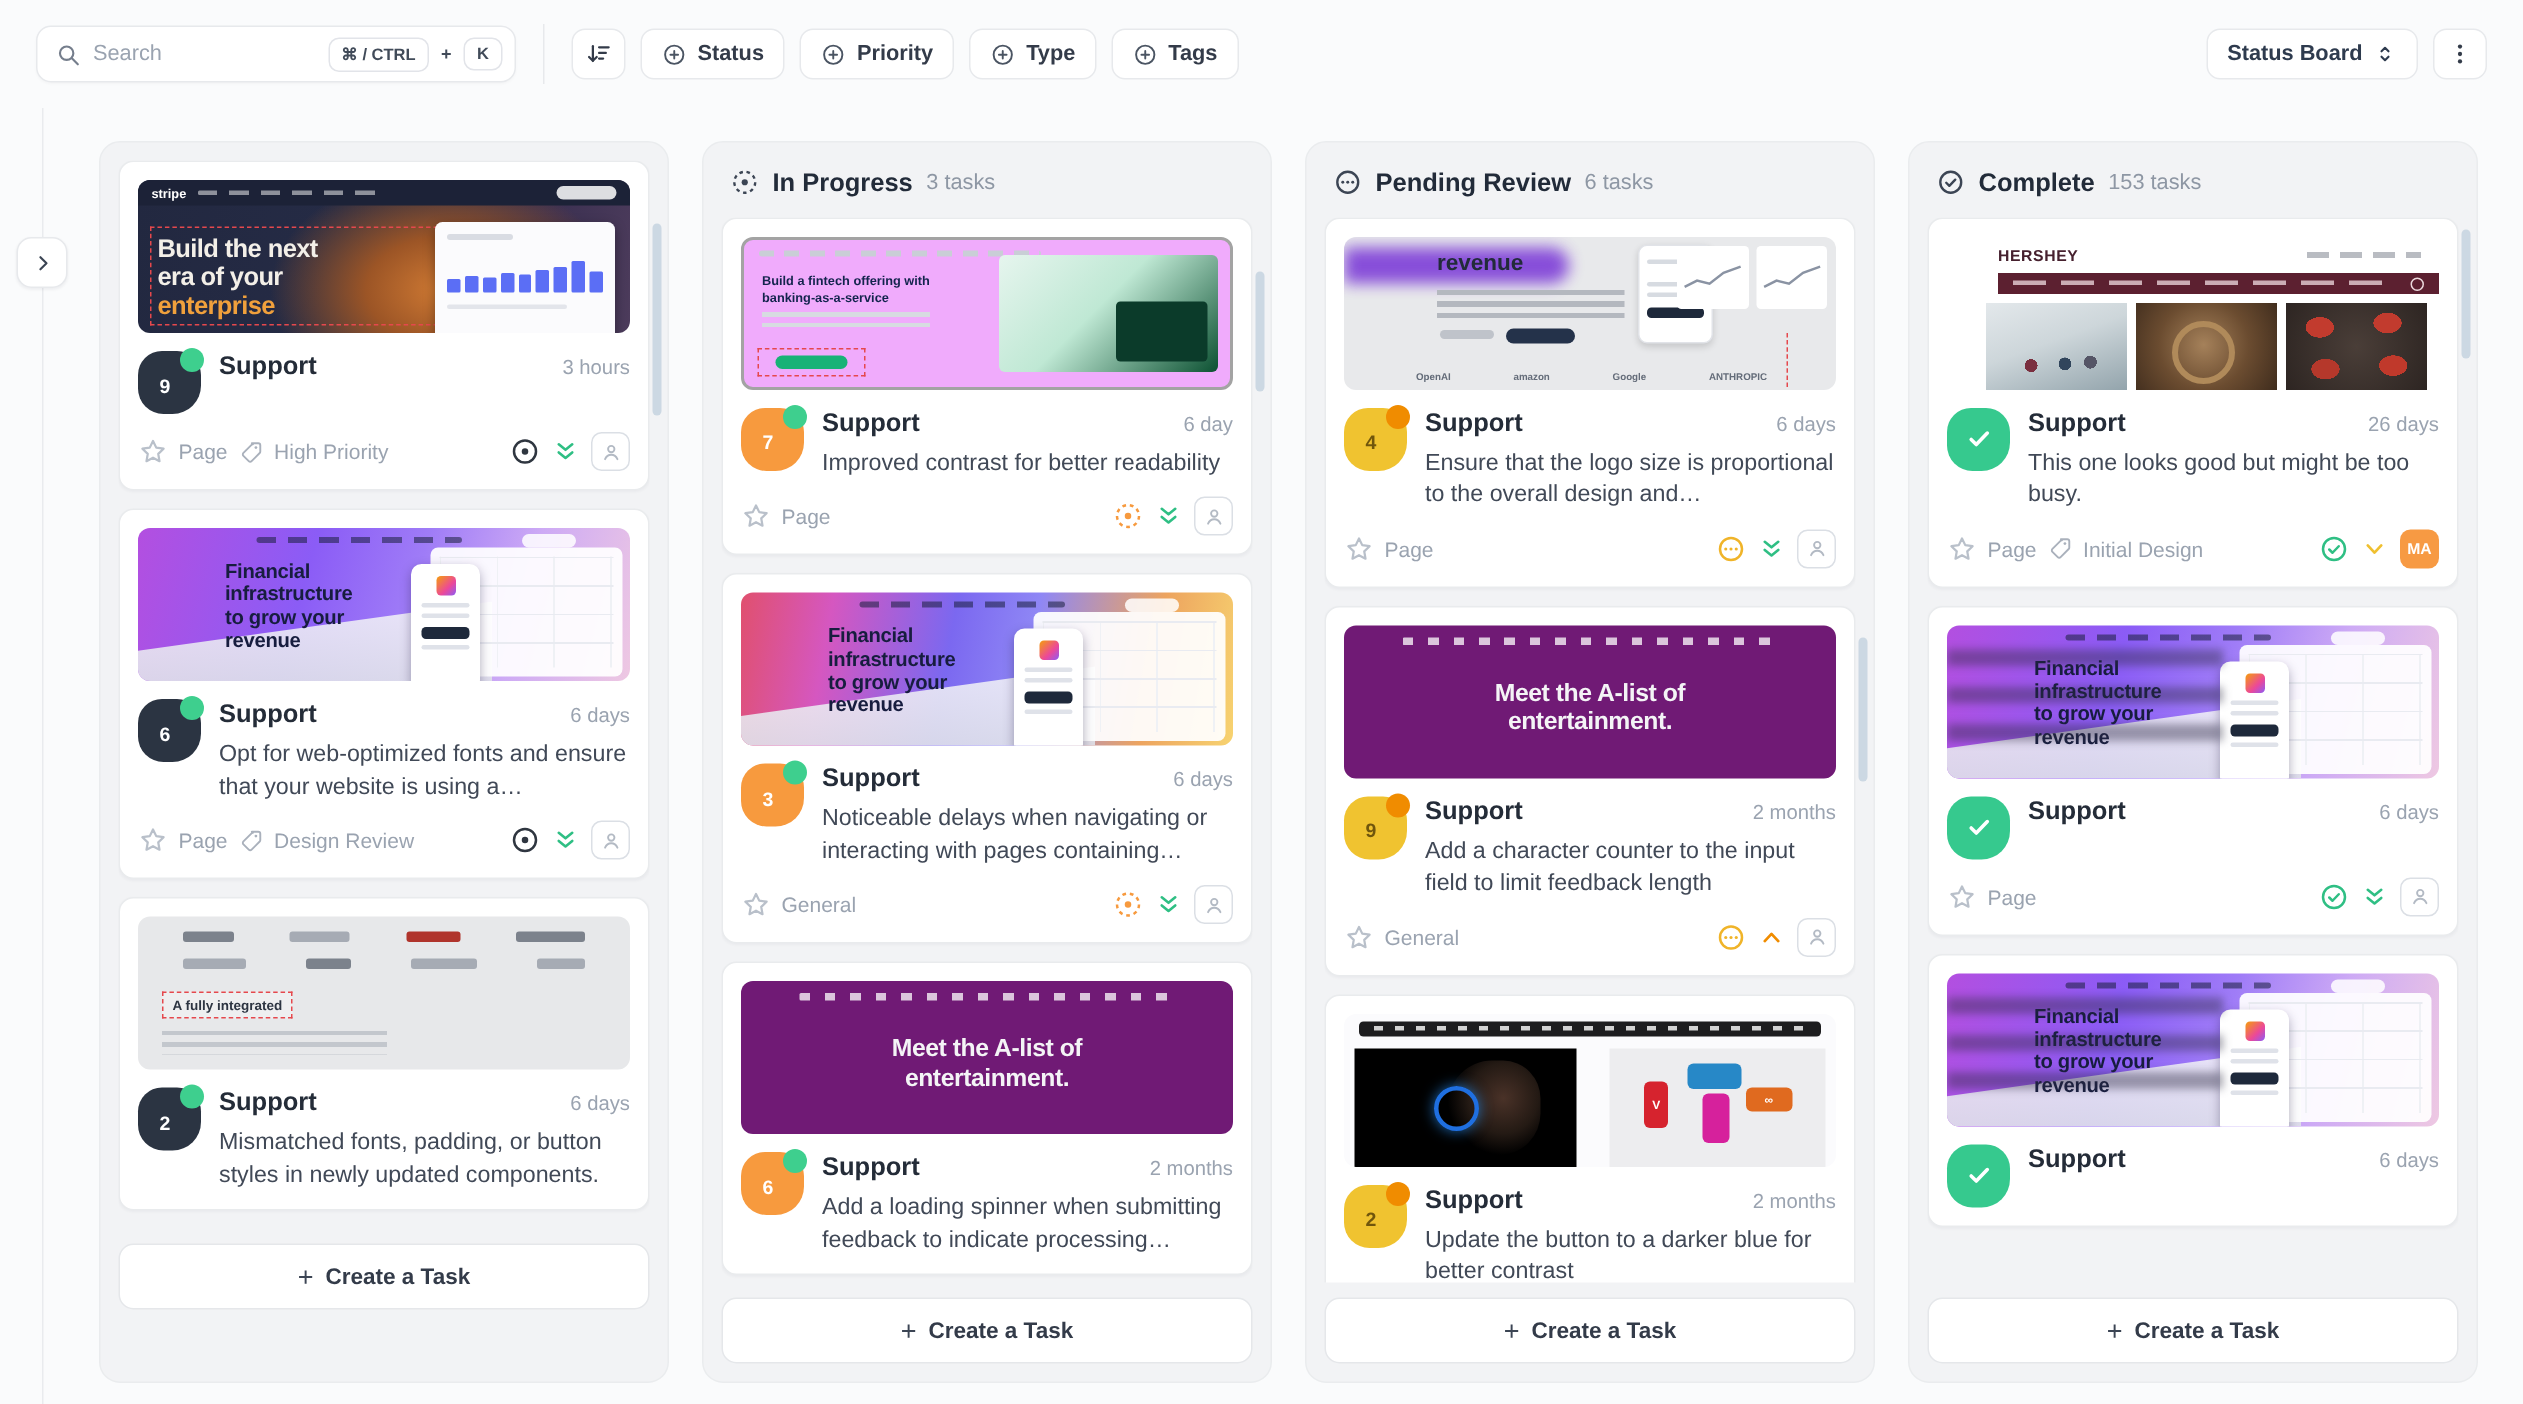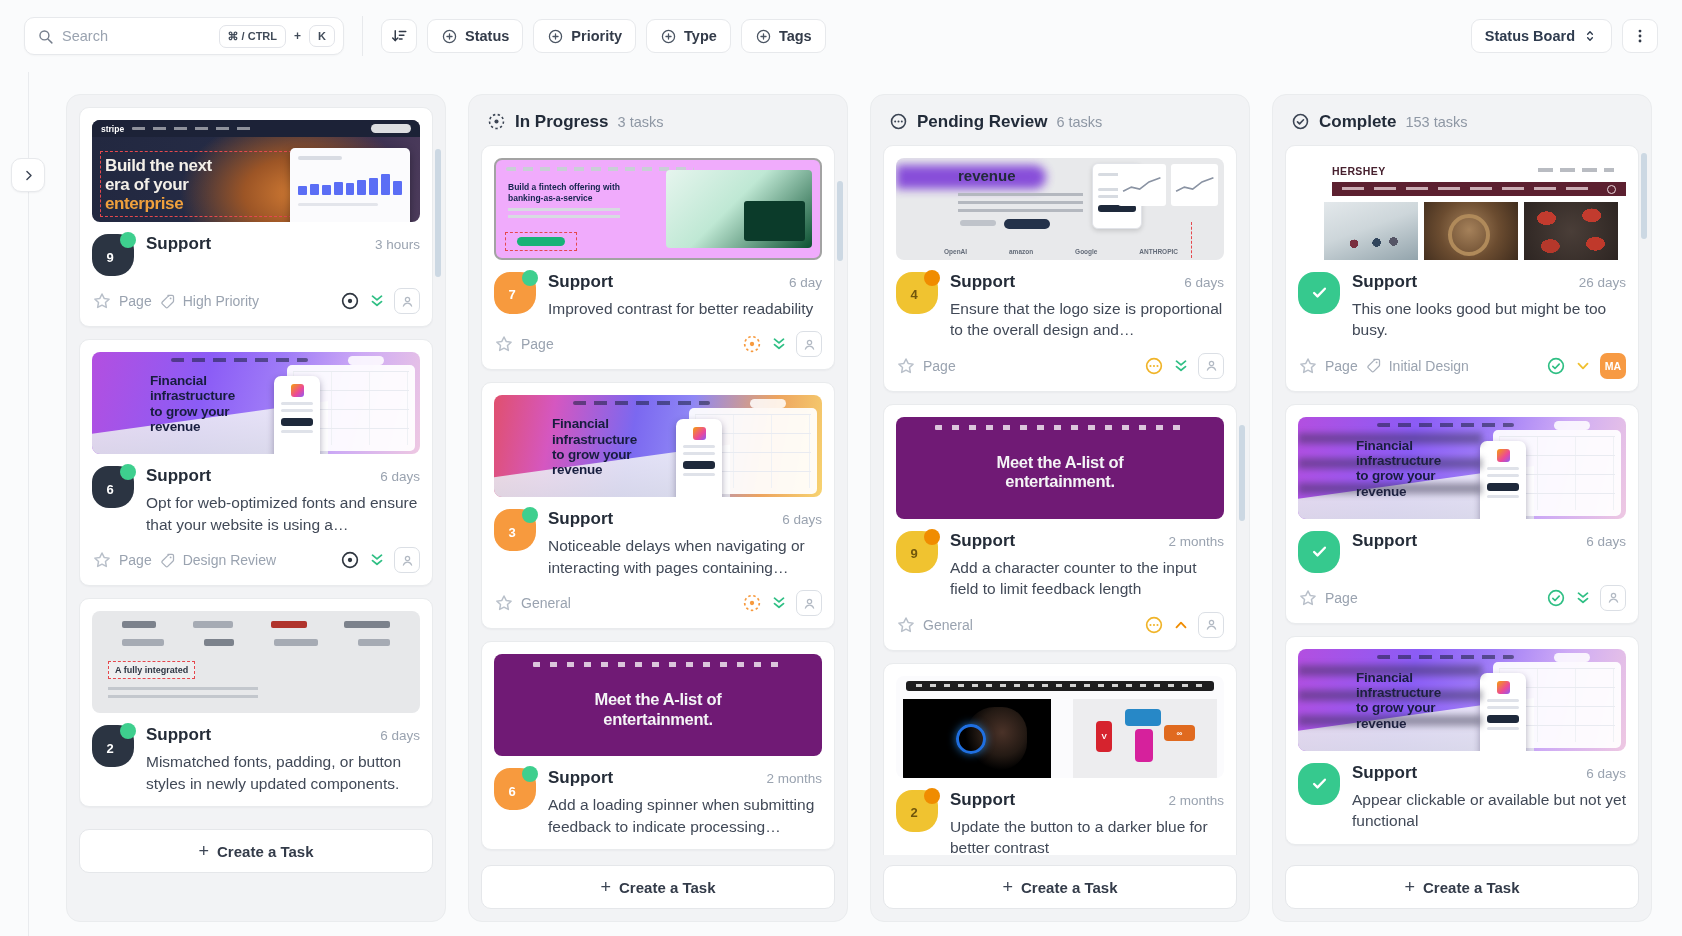--- a/index.html
+++ b/index.html
@@ -900,21 +900,20 @@
           <div class="badge b-green">
               <svg class="ic" width="19" height="19">
                 <use href="#i-check"></use>
               </svg>
             </div>
           <div class="cbody">
             <div class="trow">
                 <span class="ctitle">Support</span>
                 <span class="ctime">6 days</span>
               </div>
-            <div class="cdesc">Appear clickable or available but not yet functional</div>
           </div>
         </div>
       </div>
 
     </div>
     <div class="createbtn">
       <span class="plus">+</span>
       <span>Create a Task</span>
     </div>
   </div>

